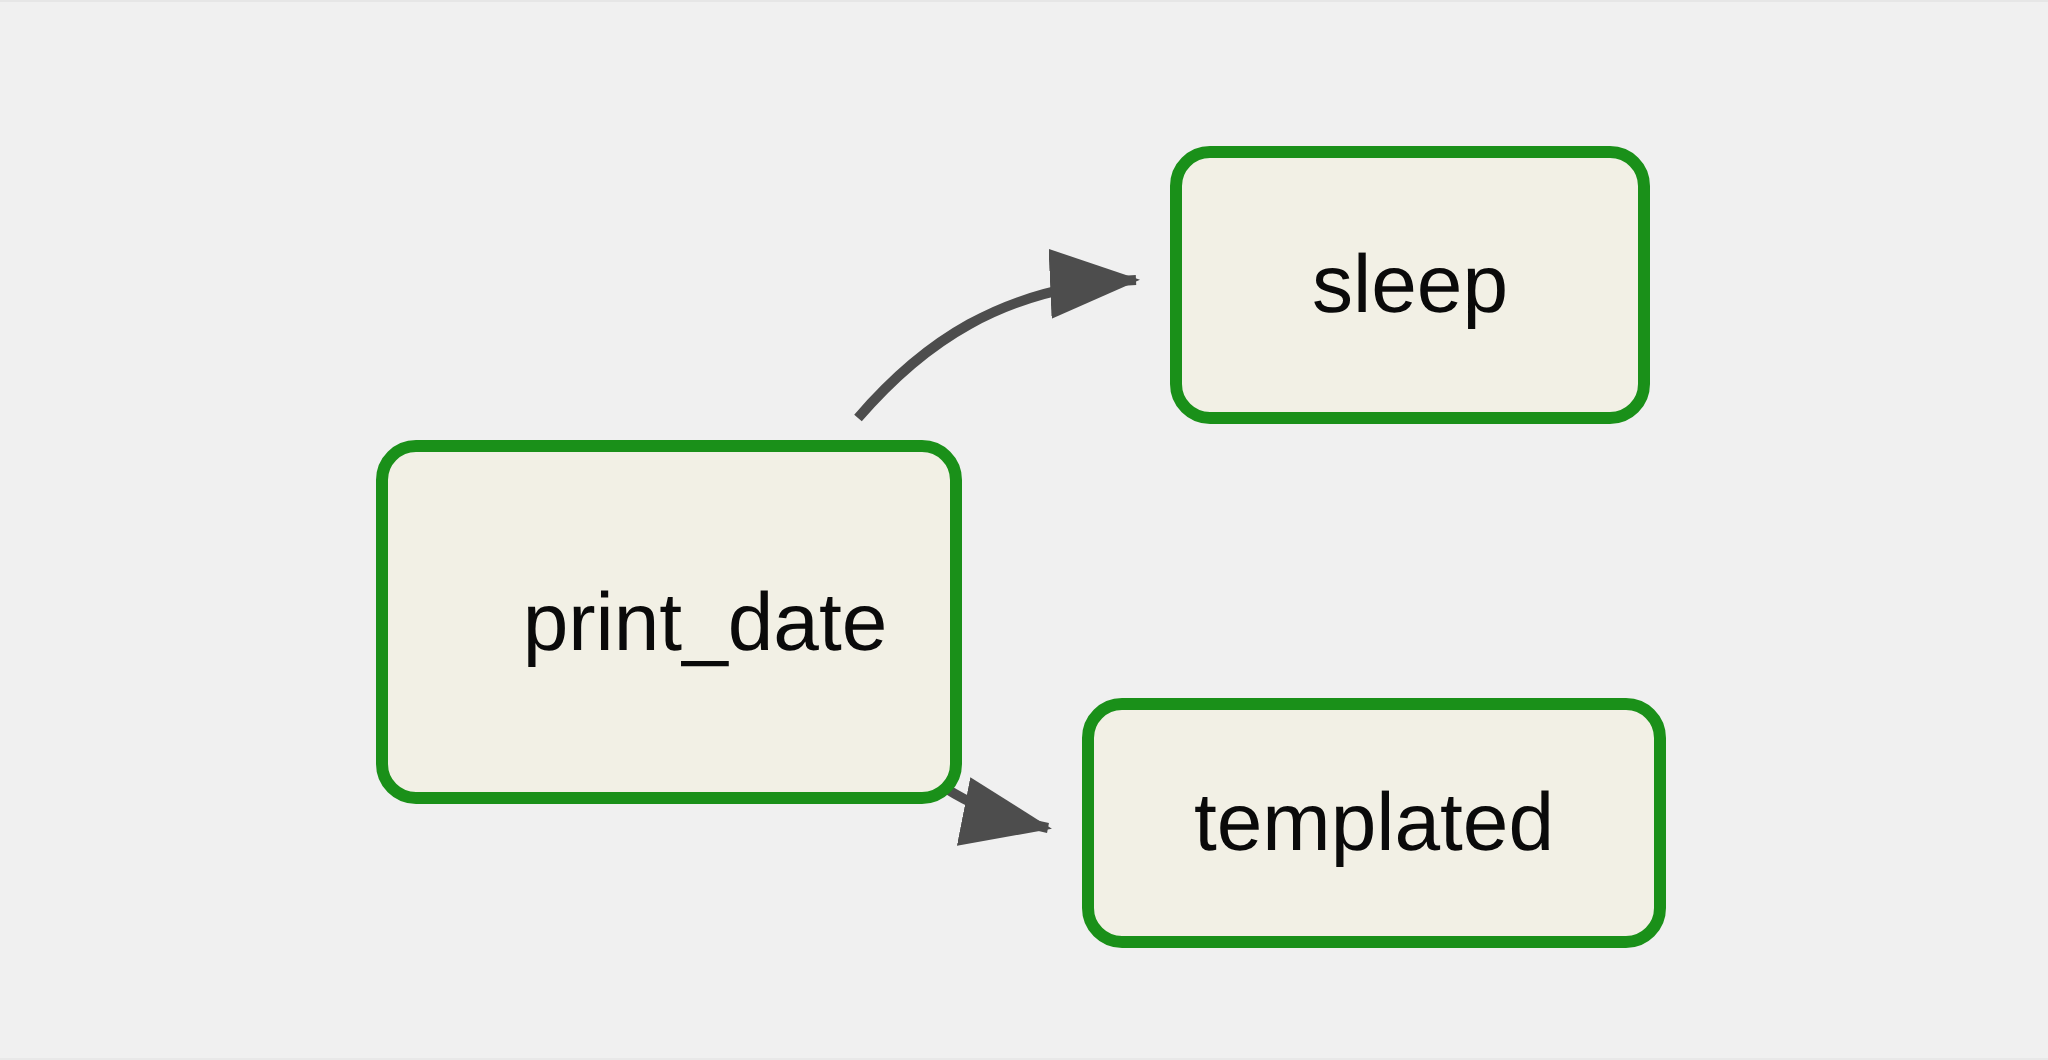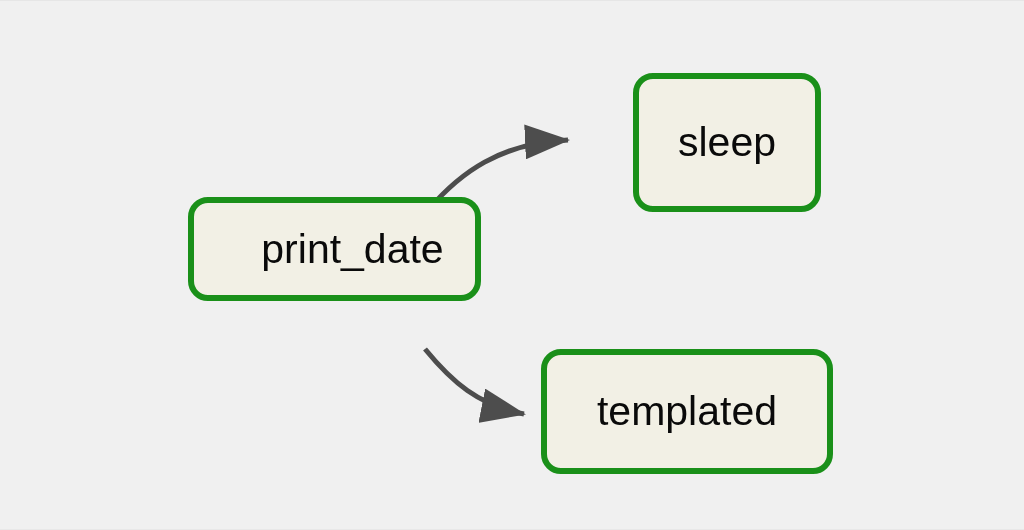--- a/index.html
+++ b/index.html
@@ -44,31 +44,30 @@
     color: #0a0a0a;
     font-family: "Liberation Sans", sans-serif;
     font-size: 41px;
     font-weight: 400;
     line-height: 1;
     letter-spacing: 0px;
     white-space: nowrap;
   }
   #node-print_date {
     left: 188px;
-    top: 196px;
+    top: 219px;
     width: 293px;
-    height: 104px;
+    height: 182px;
     padding-left: 36px;
   }
   #node-sleep {
     left: 585px;
     top: 72px;
-    width: 188px;
+    width: 240px;
     height: 139px;
-    margin-left: 48px;
   }
   #node-templated {
     left: 541px;
     top: 348px;
     width: 292px;
     height: 125px;
   }
 </style>
 </head>
 <body>

